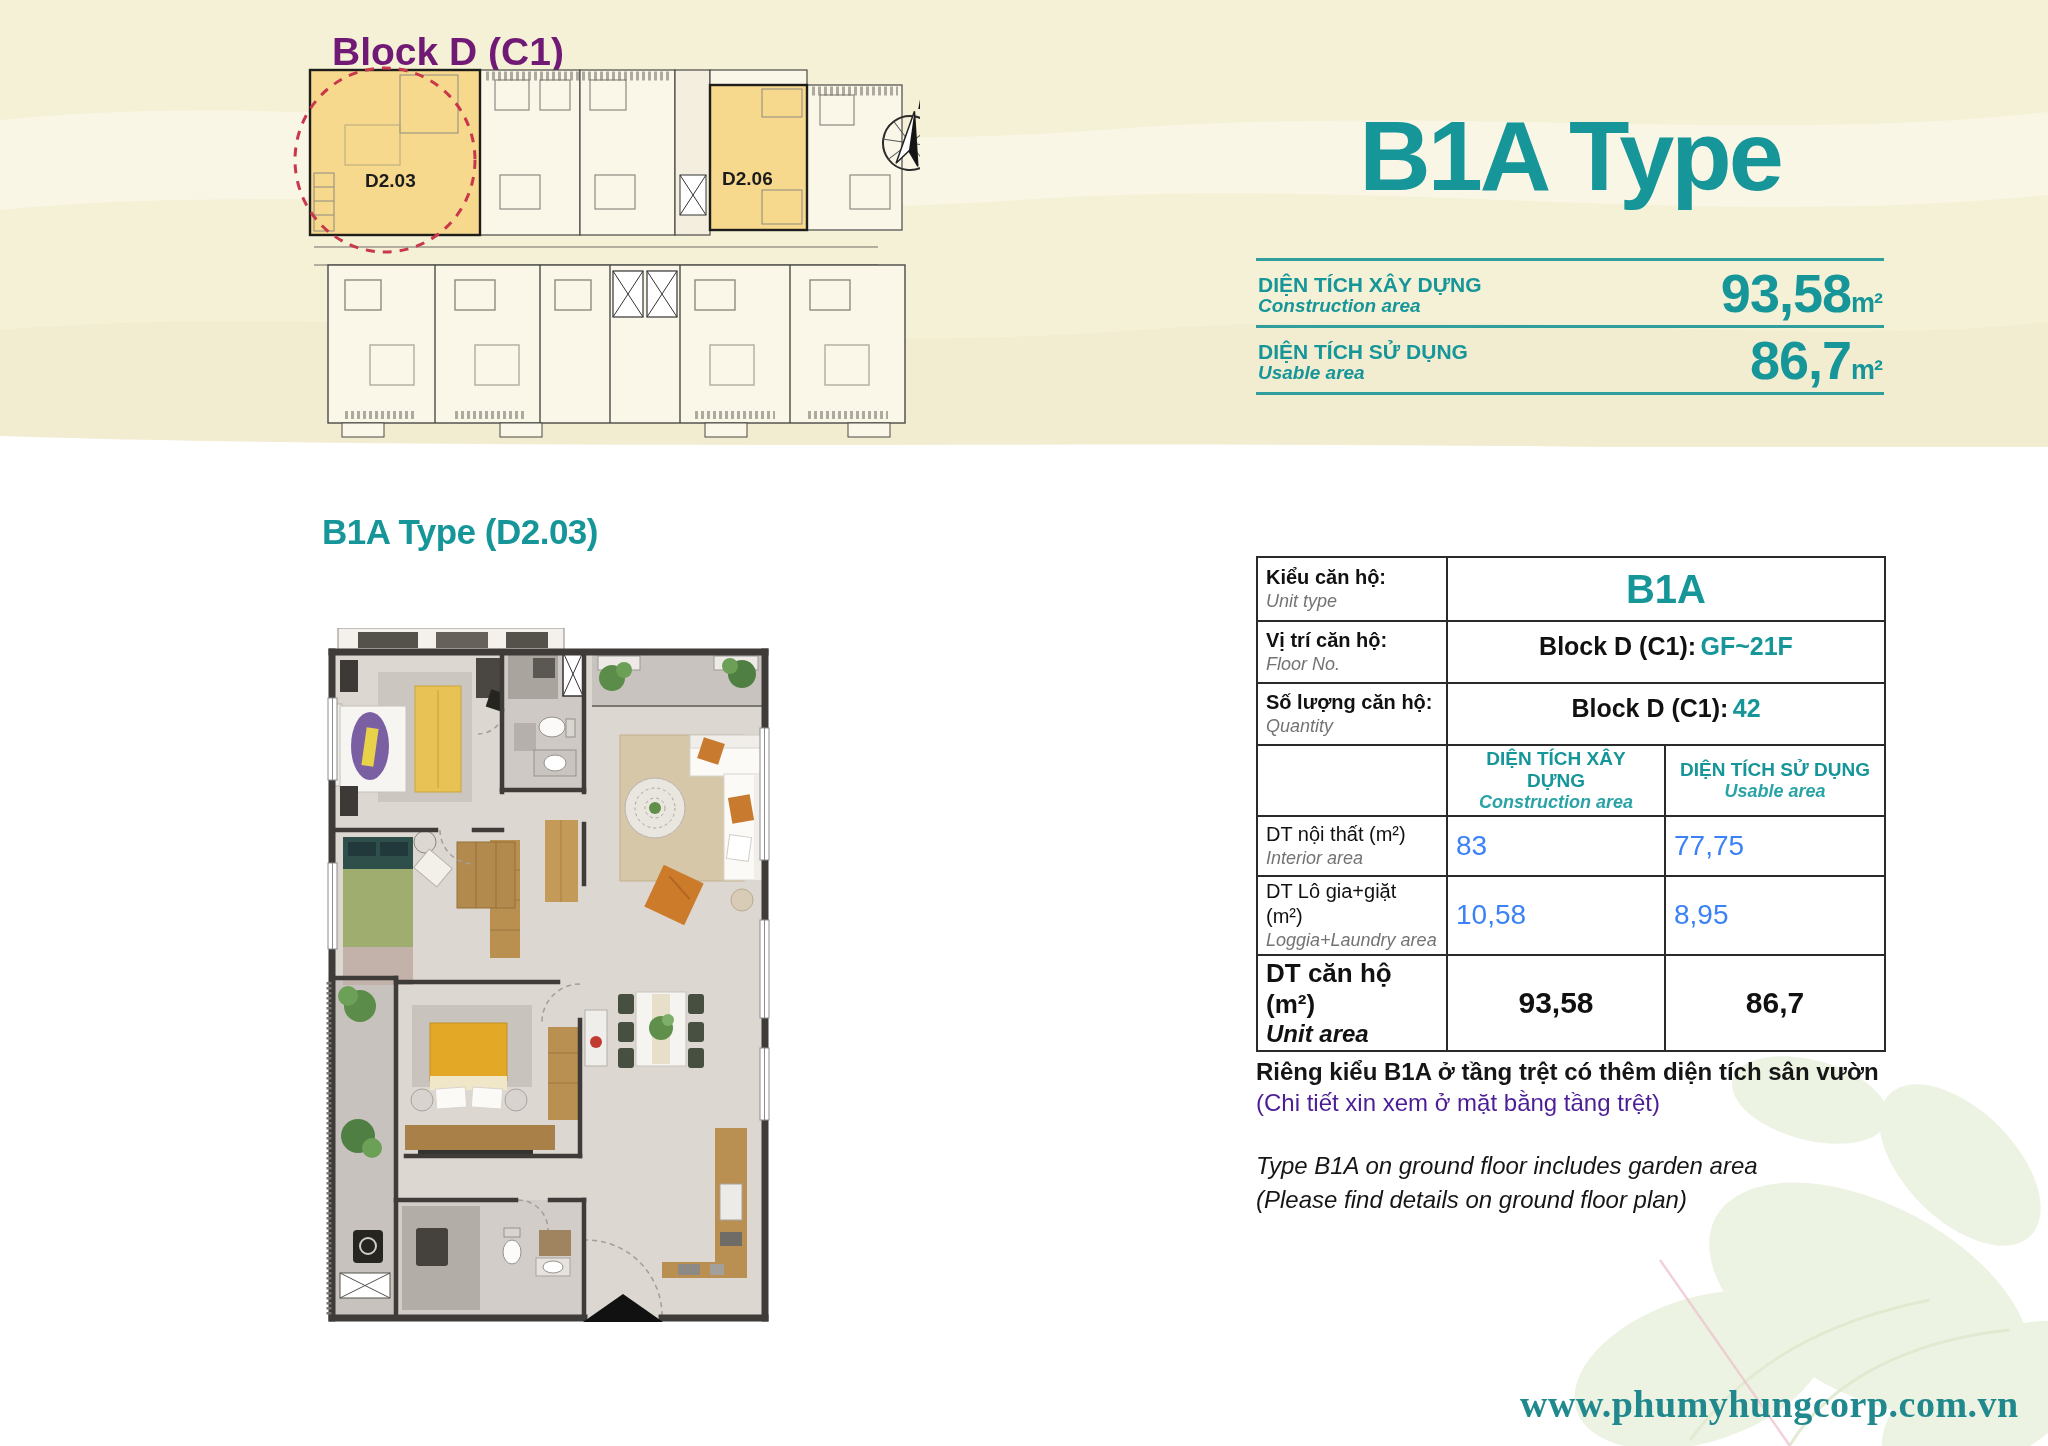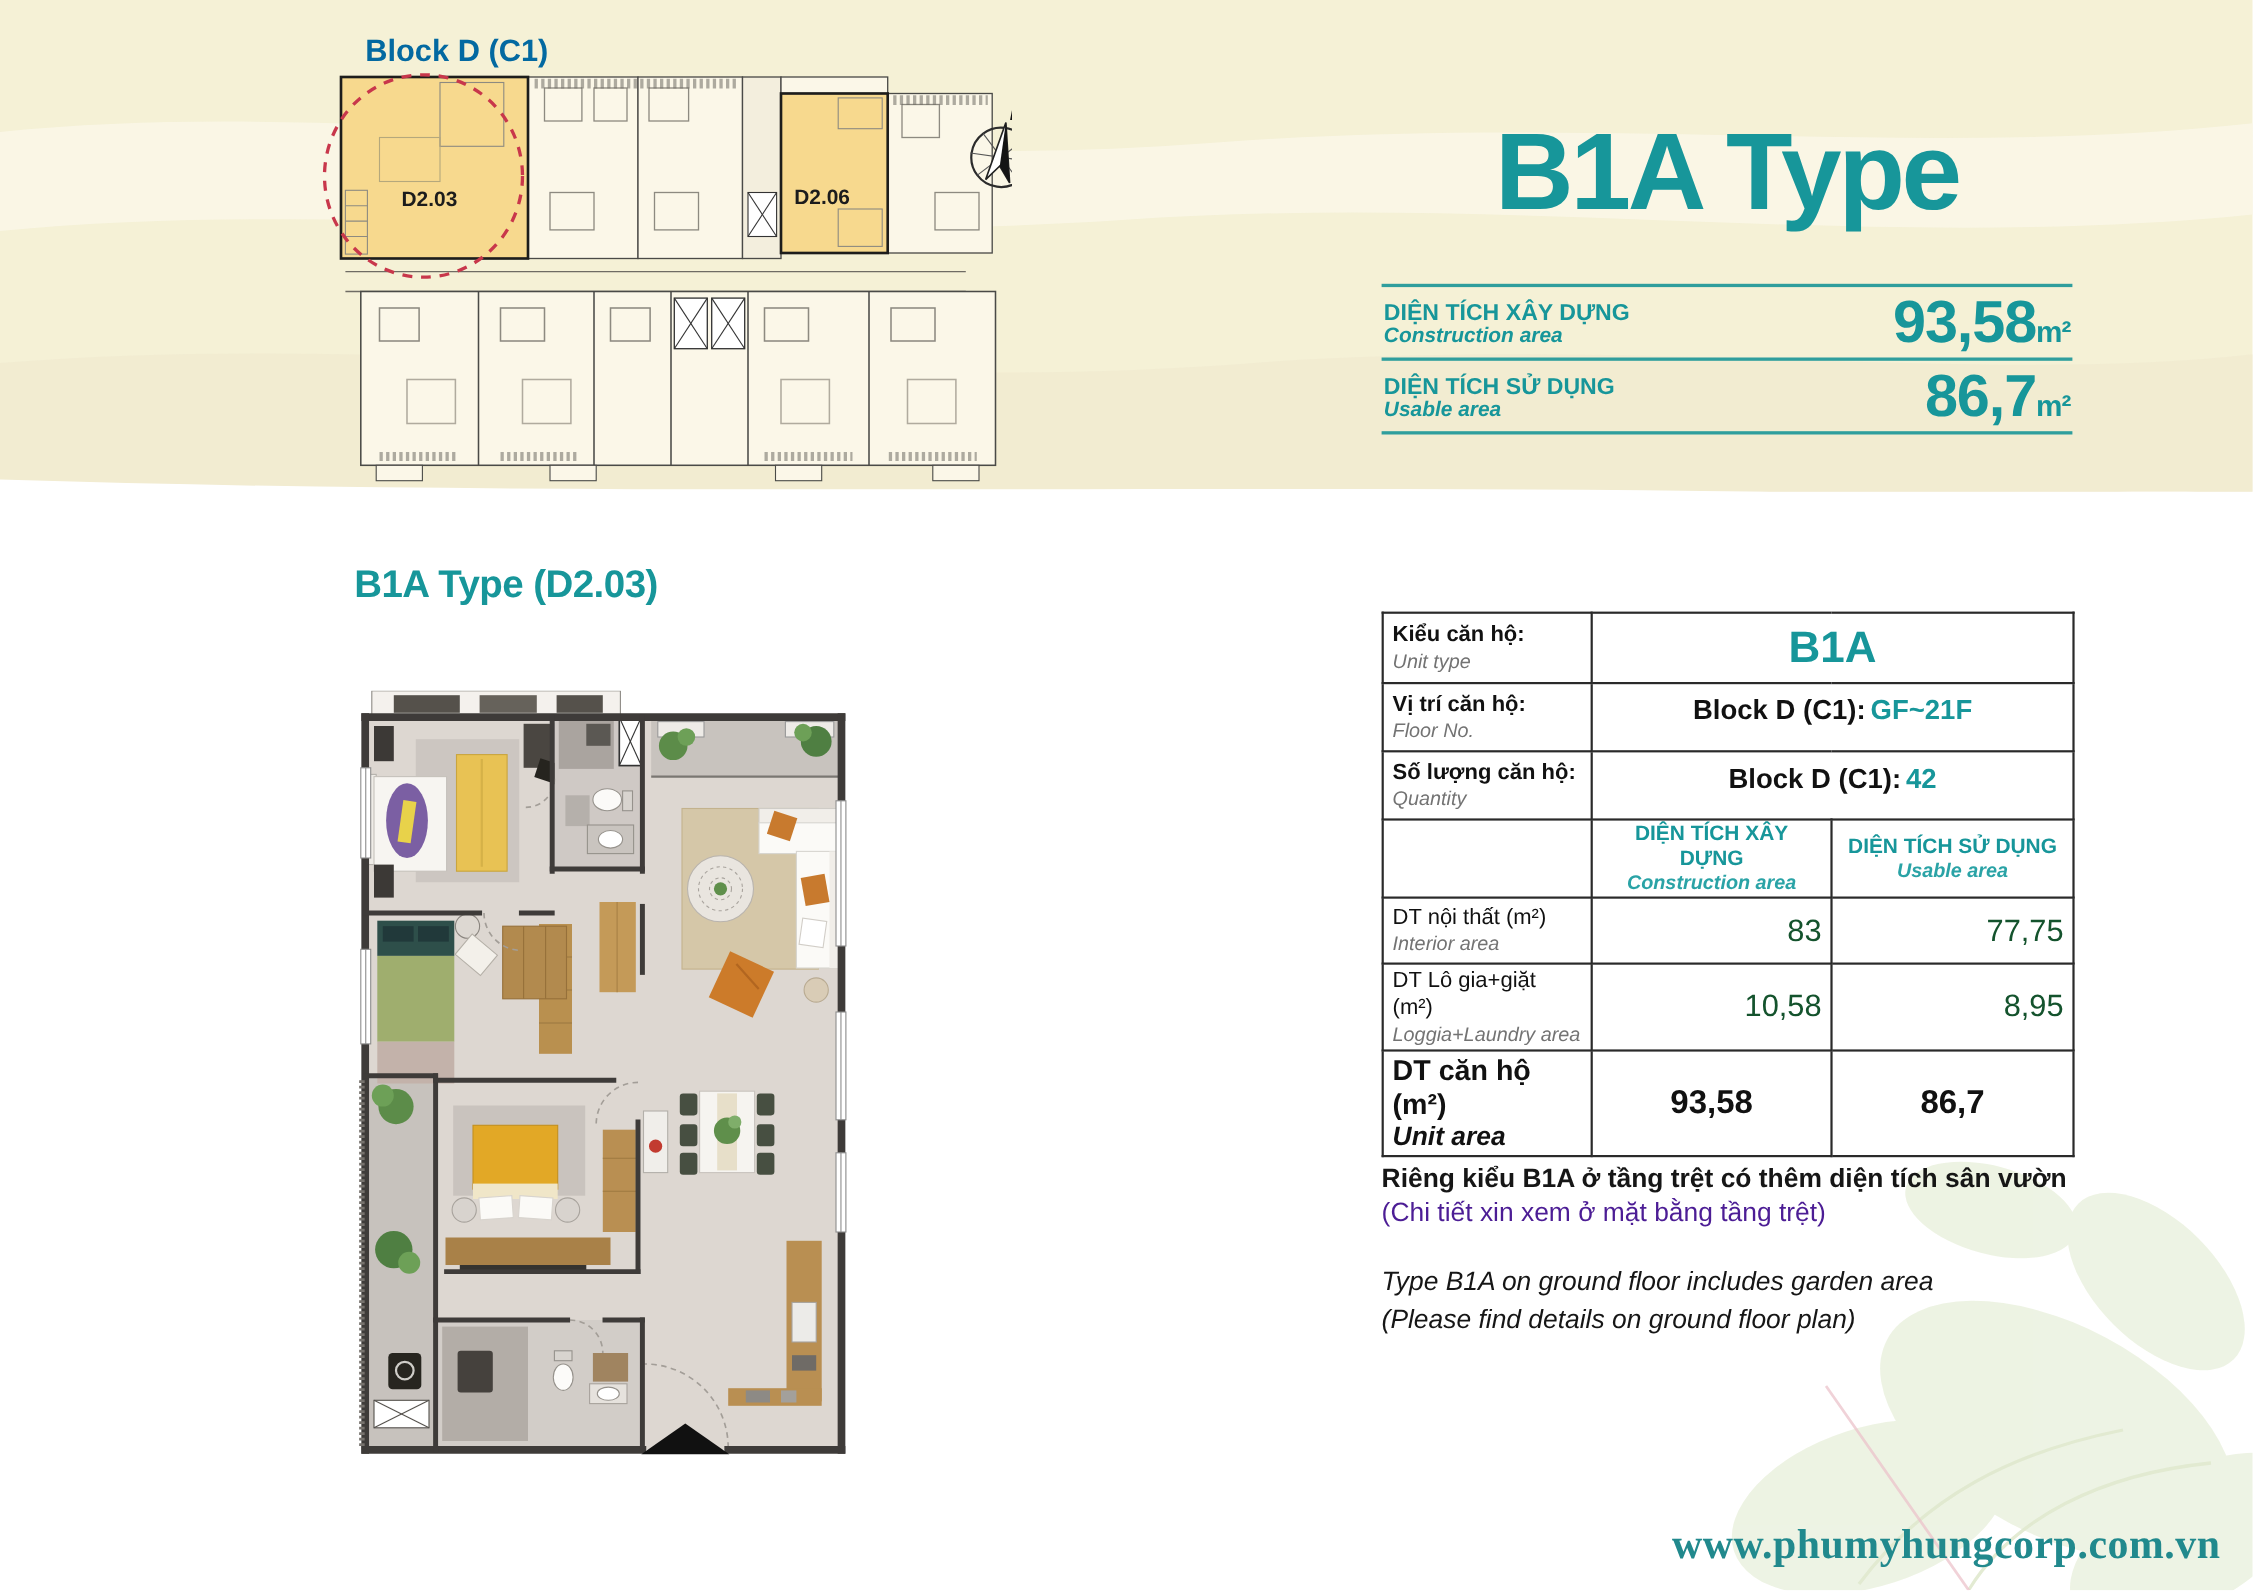--- a/index.html
+++ b/index.html
@@ -3,21 +3,21 @@
 <meta charset="utf-8">
 <title>B1A Type</title>
 <style>
   html,body{margin:0;padding:0;background:#fff;}
   .page{position:relative;width:2048px;height:1446px;overflow:hidden;background:#ffffff;
         font-family:"Liberation Sans","DejaVu Sans",sans-serif;color:#1b1b1b;}
   .abs{position:absolute;}
   
   .band-svg{left:0;top:0;}
   
-  .block-label{left:332px;top:30px;font-size:28px;font-weight:bold;color:#0369a1;letter-spacing:0px;}
+  .block-label{left:332px;top:30px;font-size:39px;font-weight:bold;color:#701a75;letter-spacing:0px;}
   .main-title{left:1256px;top:106px;width:628px;text-align:center;font-size:99px;font-weight:bold;
               color:#17969a;letter-spacing:-3px;line-height:1;}
   .plan-title{left:322px;top:512px;font-size:35px;font-weight:bold;color:#17969a;letter-spacing:-0.5px;}
   
   .stats{left:1256px;top:258px;width:628px;border-bottom:3px solid #2f9e9d;}
   .stat-row{display:flex;justify-content:space-between;align-items:center;border-top:3px solid #2f9e9d;
             height:64px;padding:0 2px;}
   .stat-labels{line-height:1.05;padding-top:4px;}
   .stat-vi{font-size:21px;font-weight:bold;color:#17969a;}
   .stat-en{font-size:19px;font-weight:bold;font-style:italic;color:#17969a;}
@@ -28,21 +28,21 @@
   table.info td{border:2px solid #2a2a2a;vertical-align:middle;padding:2px 8px;}
   td.lblcell{padding-left:12px;margin-top:32px;}
   .lbl-vi{font-size:20px;font-weight:bold;color:#111;line-height:1.25;}
   .lbl-en{font-size:18px;font-style:italic;color:#737373;line-height:1.25;}
   .val-center{text-align:center;}
   .big-teal{font-size:40px;font-weight:bold;color:#17969a;}
   .val-black{font-size:25px;font-weight:bold;color:#111;}
   .val-teal{font-size:25px;font-weight:bold;color:#17969a;text-align:center;}
   .hdr-vi{font-size:19px;font-weight:bold;color:#17969a;text-align:center;}
   .hdr-en{font-size:18px;font-weight:bold;font-style:italic;color:#2aa3a6;text-align:center;}
-  .num{font-size:28px;color:#14532d;text-align:right;}
+  .num{font-size:28px;color:#3b82f6;text-align:left;}
   .num-bold{font-size:30px;font-weight:bold;color:#111;text-align:center;}
   .lbl-vi-big{font-size:26px;font-weight:bold;color:#111;}
   .lbl-en-big{font-size:24px;font-weight:bold;font-style:italic;color:#111;}
   
   .notes{left:1256px;top:1056px;width:640px;line-height:1.3;}
   .note-vi-bold{font-size:24px;font-weight:bold;color:#161616;}
   .note-vi{font-size:24px;color:#4c1d95;}
   .note-en{font-size:24px;font-style:italic;color:#161616;margin-top:2px;}
   .note-gap{height:30px;}
   

